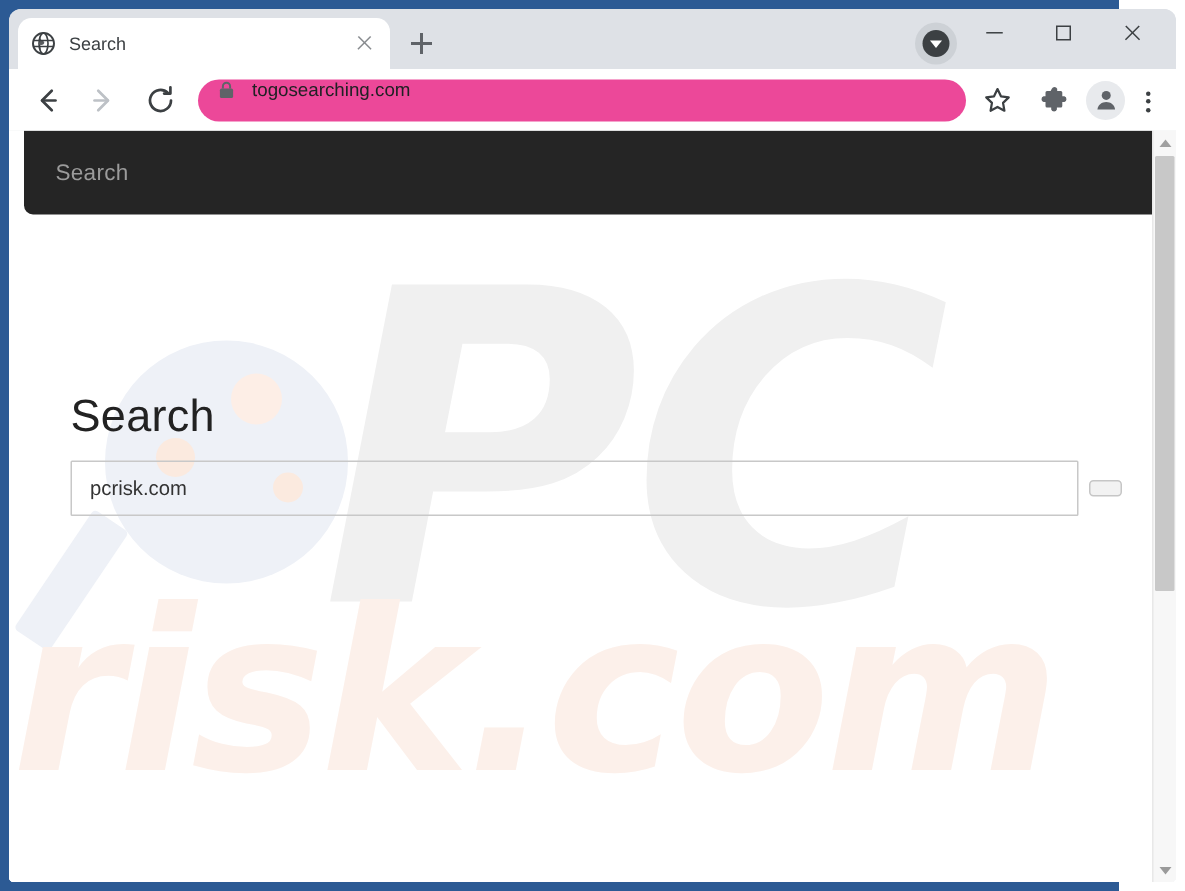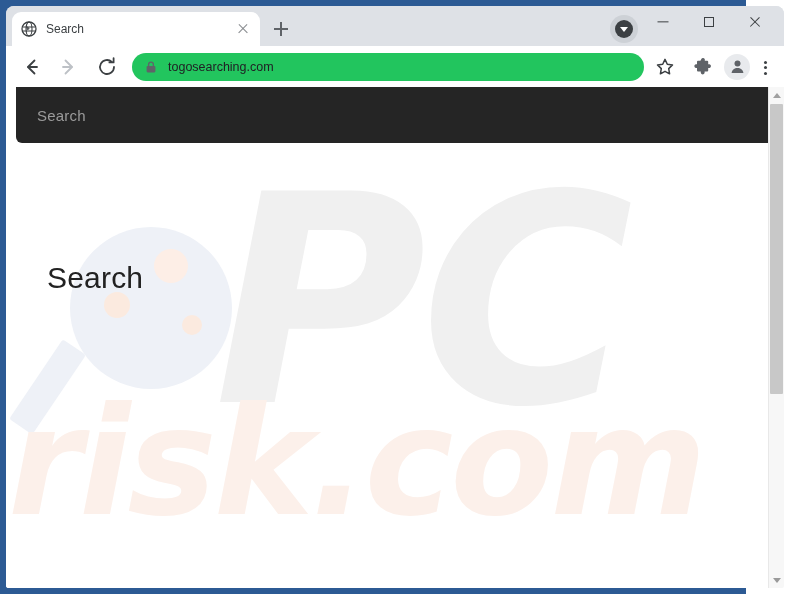--- a/index.html
+++ b/index.html
@@ -160,24 +160,23 @@
     flex: 0 0 30px;
     position: relative;
     margin: 0 4px;
     border-radius: 50%;
   }
   .icon-svg { display: block; width: 30px; height: 30px; }
 
   .omnibox {
     flex: 1 1 auto;
     height: 28px;
-    background: #22c55e;
+    background: #ec4899;
     border-radius: 14px;
     display: flex;
-    align-items: center;
     padding: 0 12px;
     margin-left: 6px;
     margin-right: 2px;
     box-sizing: border-box;
     min-width: 0;
   }
   .lock-icon { width: 14px; height: 14px; flex: 0 0 14px; margin-right: 10px; }
   .url-text {
     font-size: 12.5px;
     color: #202124;
@@ -495,20 +494,24 @@
         <div class="wm-risk">risk.com</div>
       </div>
 
       <div class="site-nav">
         <div class="nav-item">Search</div>
       </div>
 
       <div class="site-body">
         <div class="site-title">Search</div>
 
+        <div class="search-row">
+          <input class="search-input" type="text" value="pcrisk.com" style="">
+          <button class="search-submit"></button>
+        </div>
       </div>
     </div>
 
     <div class="scrollbar">
       <div class="sb-arrow sb-up"></div>
       <div class="sb-thumb"></div>
       <div class="sb-arrow sb-down"></div>
     </div>
   </div>
 

